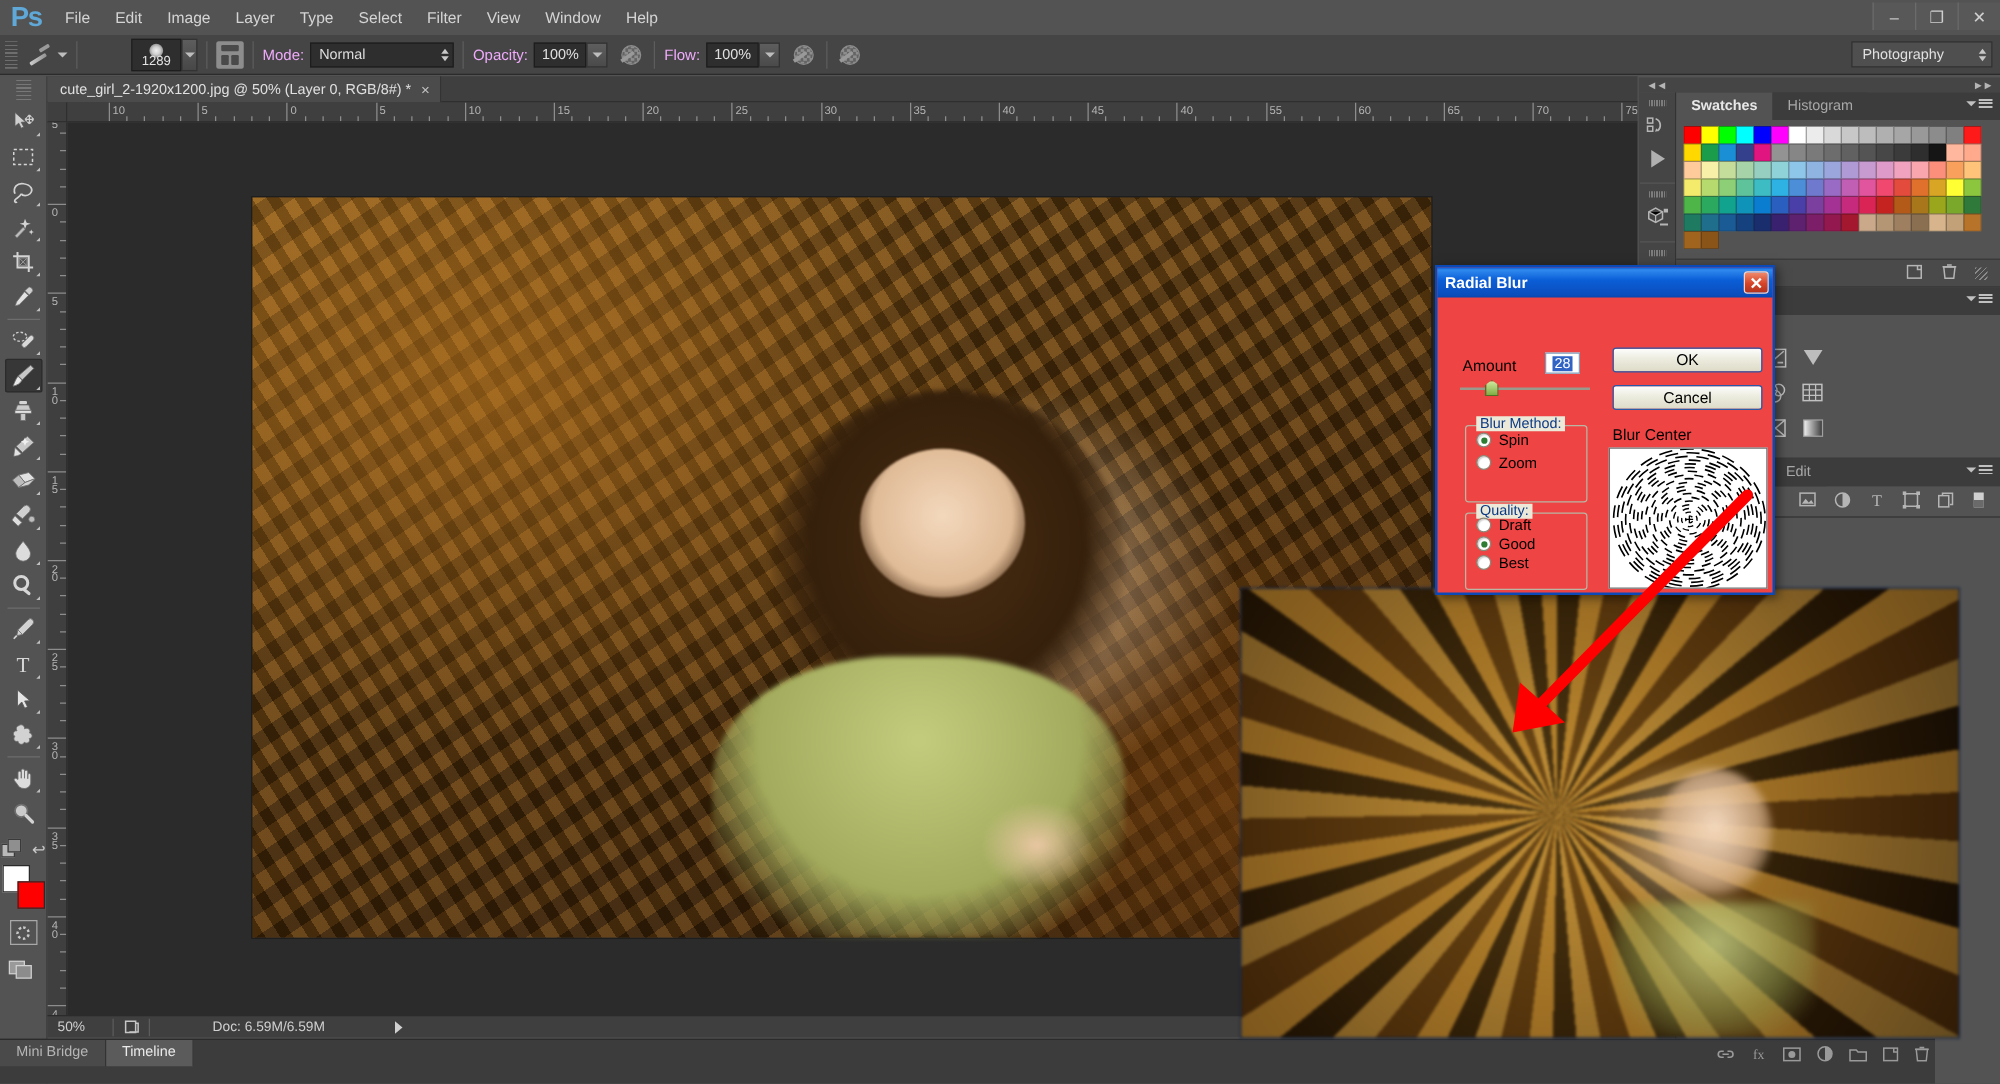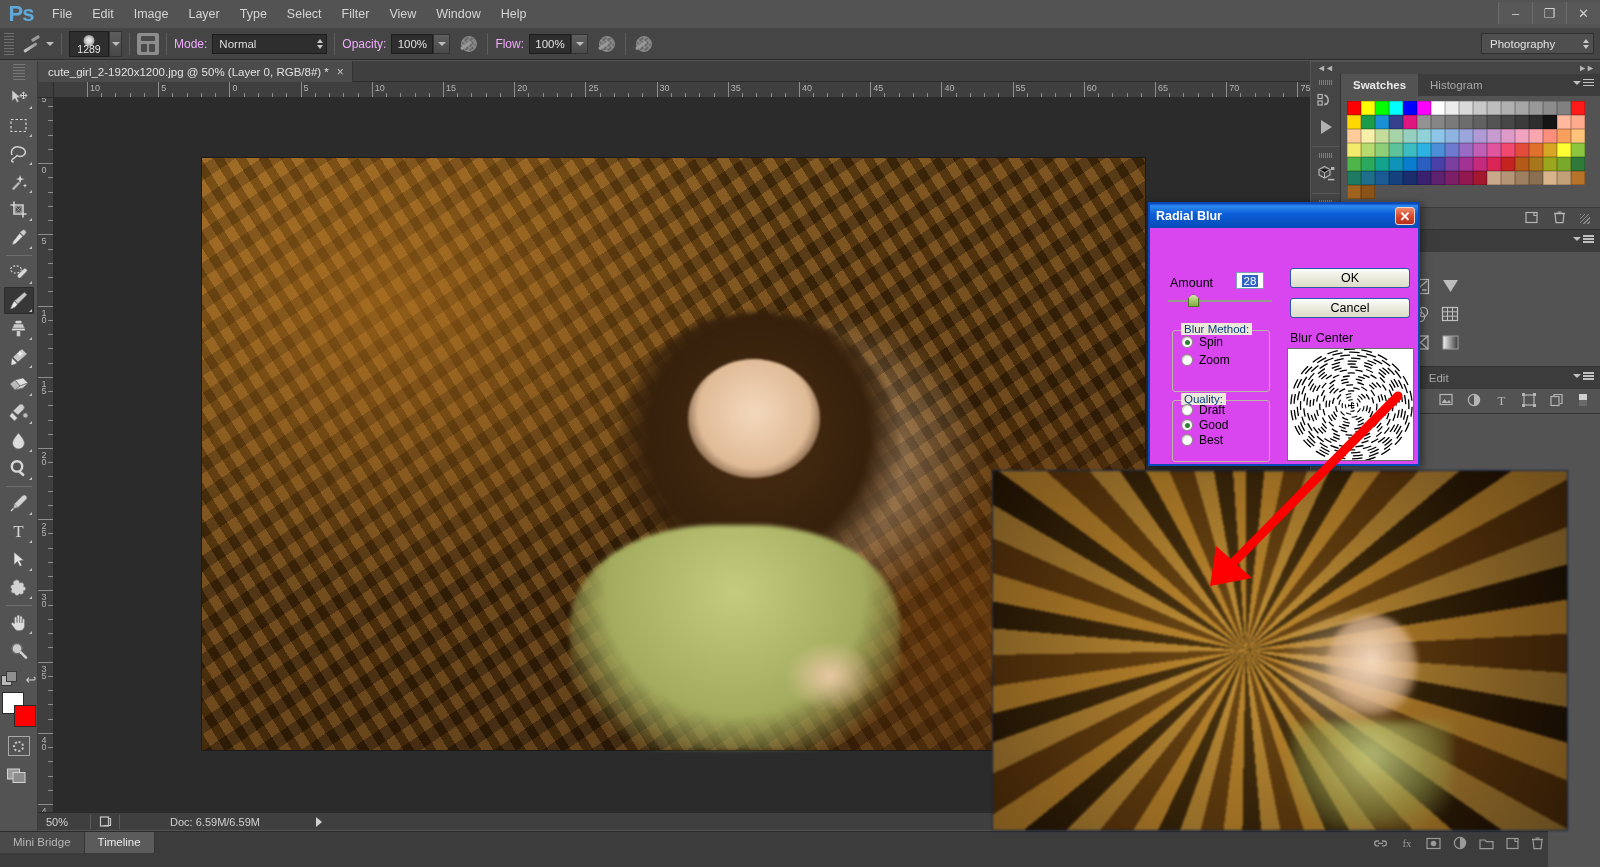--- a/index.html
+++ b/index.html
@@ -303,22 +303,22 @@
 
   .panel-toolbar-row {
     height: 22px; background:#4a4a4a; display:flex; align-items:center; justify-content:flex-end;
     gap: 14px; padding-right: 10px; border-top: 1px solid #3a3a3a;
   }
   .resize-grip { width: 10px; height: 10px;
     background: repeating-linear-gradient(135deg,#8a8a8a 0 1px, transparent 1px 3px); }
 
   
   .dialog {
-    position:absolute; left: 1148px; top: 202px; width: 272px; height: 264px;
-    background: #d946ef; border: 2px solid #0a49b7;
+    position:absolute; left: 1148px; top: 212px; width: 272px; height: 264px;
+    background: #ef4444; border: 2px solid #0a49b7;
     box-shadow: 2px 2px 8px rgba(0,0,0,.5);
     font-family: "Liberation Sans", sans-serif;
   }
   .dlg-title {
     height: 24px; background: linear-gradient(to bottom,#0a5ad4 0%, #2f8aee 8%, #0b5ed7 42%, #0a4dbc 92%, #0846ae 100%);
     display:flex; align-items:center; justify-content: space-between; padding-left: 6px; padding-right: 3px;
   }
   .dlg-title span { color:#fff; font-size: 12.5px; font-weight: bold; }
   .dlg-close {
     width: 20px; height: 18px; border-radius: 3px;
@@ -427,21 +427,21 @@
     </div>
   </div>
 
   <div class="optionsbar">
     <div class="grip"></div>
     <div class="tool-preview">
       <div class="brush-icon"></div>
       <div class="tri-down"></div>
     </div>
     <div class="opt-sep"></div>
-    <div style="display:flex;align-items:center;">
+    <div style="display:flex;align-items:center;margin-left:36px;">
       <div class="brush-size-box">
         <div class="brush-dot"></div>
         <div class="brush-num">1289</div>
       </div>
       <div class="brush-stepper">
         <div class="tri-down"></div>
       </div>
     </div>
     <div class="opt-sep"></div>
     <div class="tablet-icon"></div>

